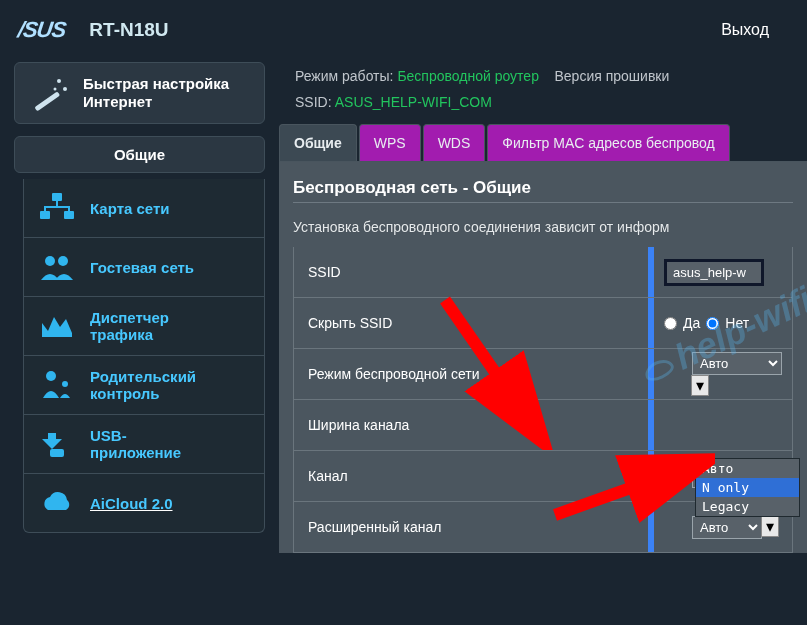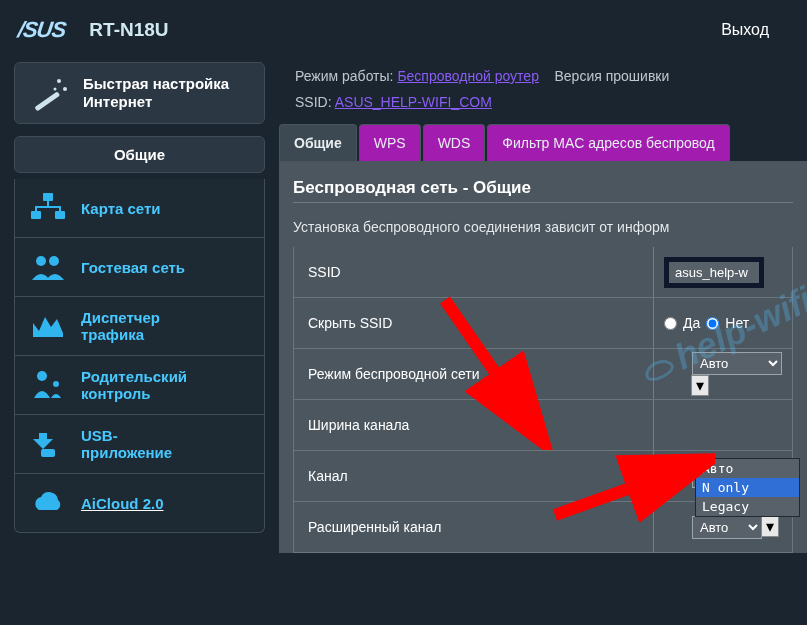--- a/index.html
+++ b/index.html
@@ -72,32 +72,33 @@
   }
   
   .nav-item {
     background: #1e2a33;
     border: 1px solid #3e4d58;
     border-top: none;
     display: flex; align-items: center;
     padding: 12px 14px;
     font-size: 15px; font-weight: 600;
     cursor: pointer;
+    margin-left: 9px;
   }
   .nav-item:first-of-type { border-top: 1px solid #3e4d58; border-radius: 6px 6px 0 0; }
   .nav-item:last-of-type { border-radius: 0 0 6px 6px; text-decoration: underline; }
   .nav-item .icon { width: 38px; height: 34px; margin-right: 14px; display:flex; align-items:center; justify-content:center; }
   .nav-item .label { color: #47c8ff; line-height: 17px; }
 
   
   .meta-row {
     font-size: 14px; color: #e0e6ea;
     padding: 6px 0 4px 16px;
   }
-  .meta-row .link { color: #8b5cf6; text-decoration: underline; cursor:pointer;text-align:right; }
+  .meta-row .link { color: #22c55e; cursor:pointer;text-align:right; }
   .meta-row .lbl { color: #c0c6cc; }
 
   
   .tabs { display:flex; border-bottom: 1px solid #49555e; margin-top: 10px; }
   .tab {
     background: #a21caf;
     border: 1px solid #49555e;
     border-bottom: none;
     padding: 10px 14px;
     font-size: 14px; color:#e8edf0;
@@ -126,31 +127,31 @@
     border: 1px solid #6a757d;
     border-top: none;
     min-height: 50px;
     align-items: center;
   }
   .form-row:first-child { border-top: 1px solid #6a757d; }
   .form-label {
     width: 360px;
     padding: 0 14px;
     font-size: 14px;
-    border-right: 1px solid #3b82f6;
+    border-right: 6px solid #3b82f6;
     height: 50px;
     display:flex; align-items:center;
   }
   .form-control {
     flex:1;
     padding: 0 10px;
     display:flex; align-items:center; gap:6px;
   }
   .form-control input[type=text] {
-    background:#586169; border:5px solid #0f172a; color:#fff;
+    background:#586169; border:3px solid #0f172a; color:#fff;
     padding: 3px 6px; font-size: 13px;
   }
   .form-control label { font-size: 14px; }
   .form-control select {
     background:#586169; color:#fff; border:1px solid #9aa4ab;
     font-size: 13px; padding: 2px 3px;
     width: 90px;
   }
   .select-wrap { position:relative;padding-left:28px; }
   .select-btn {

